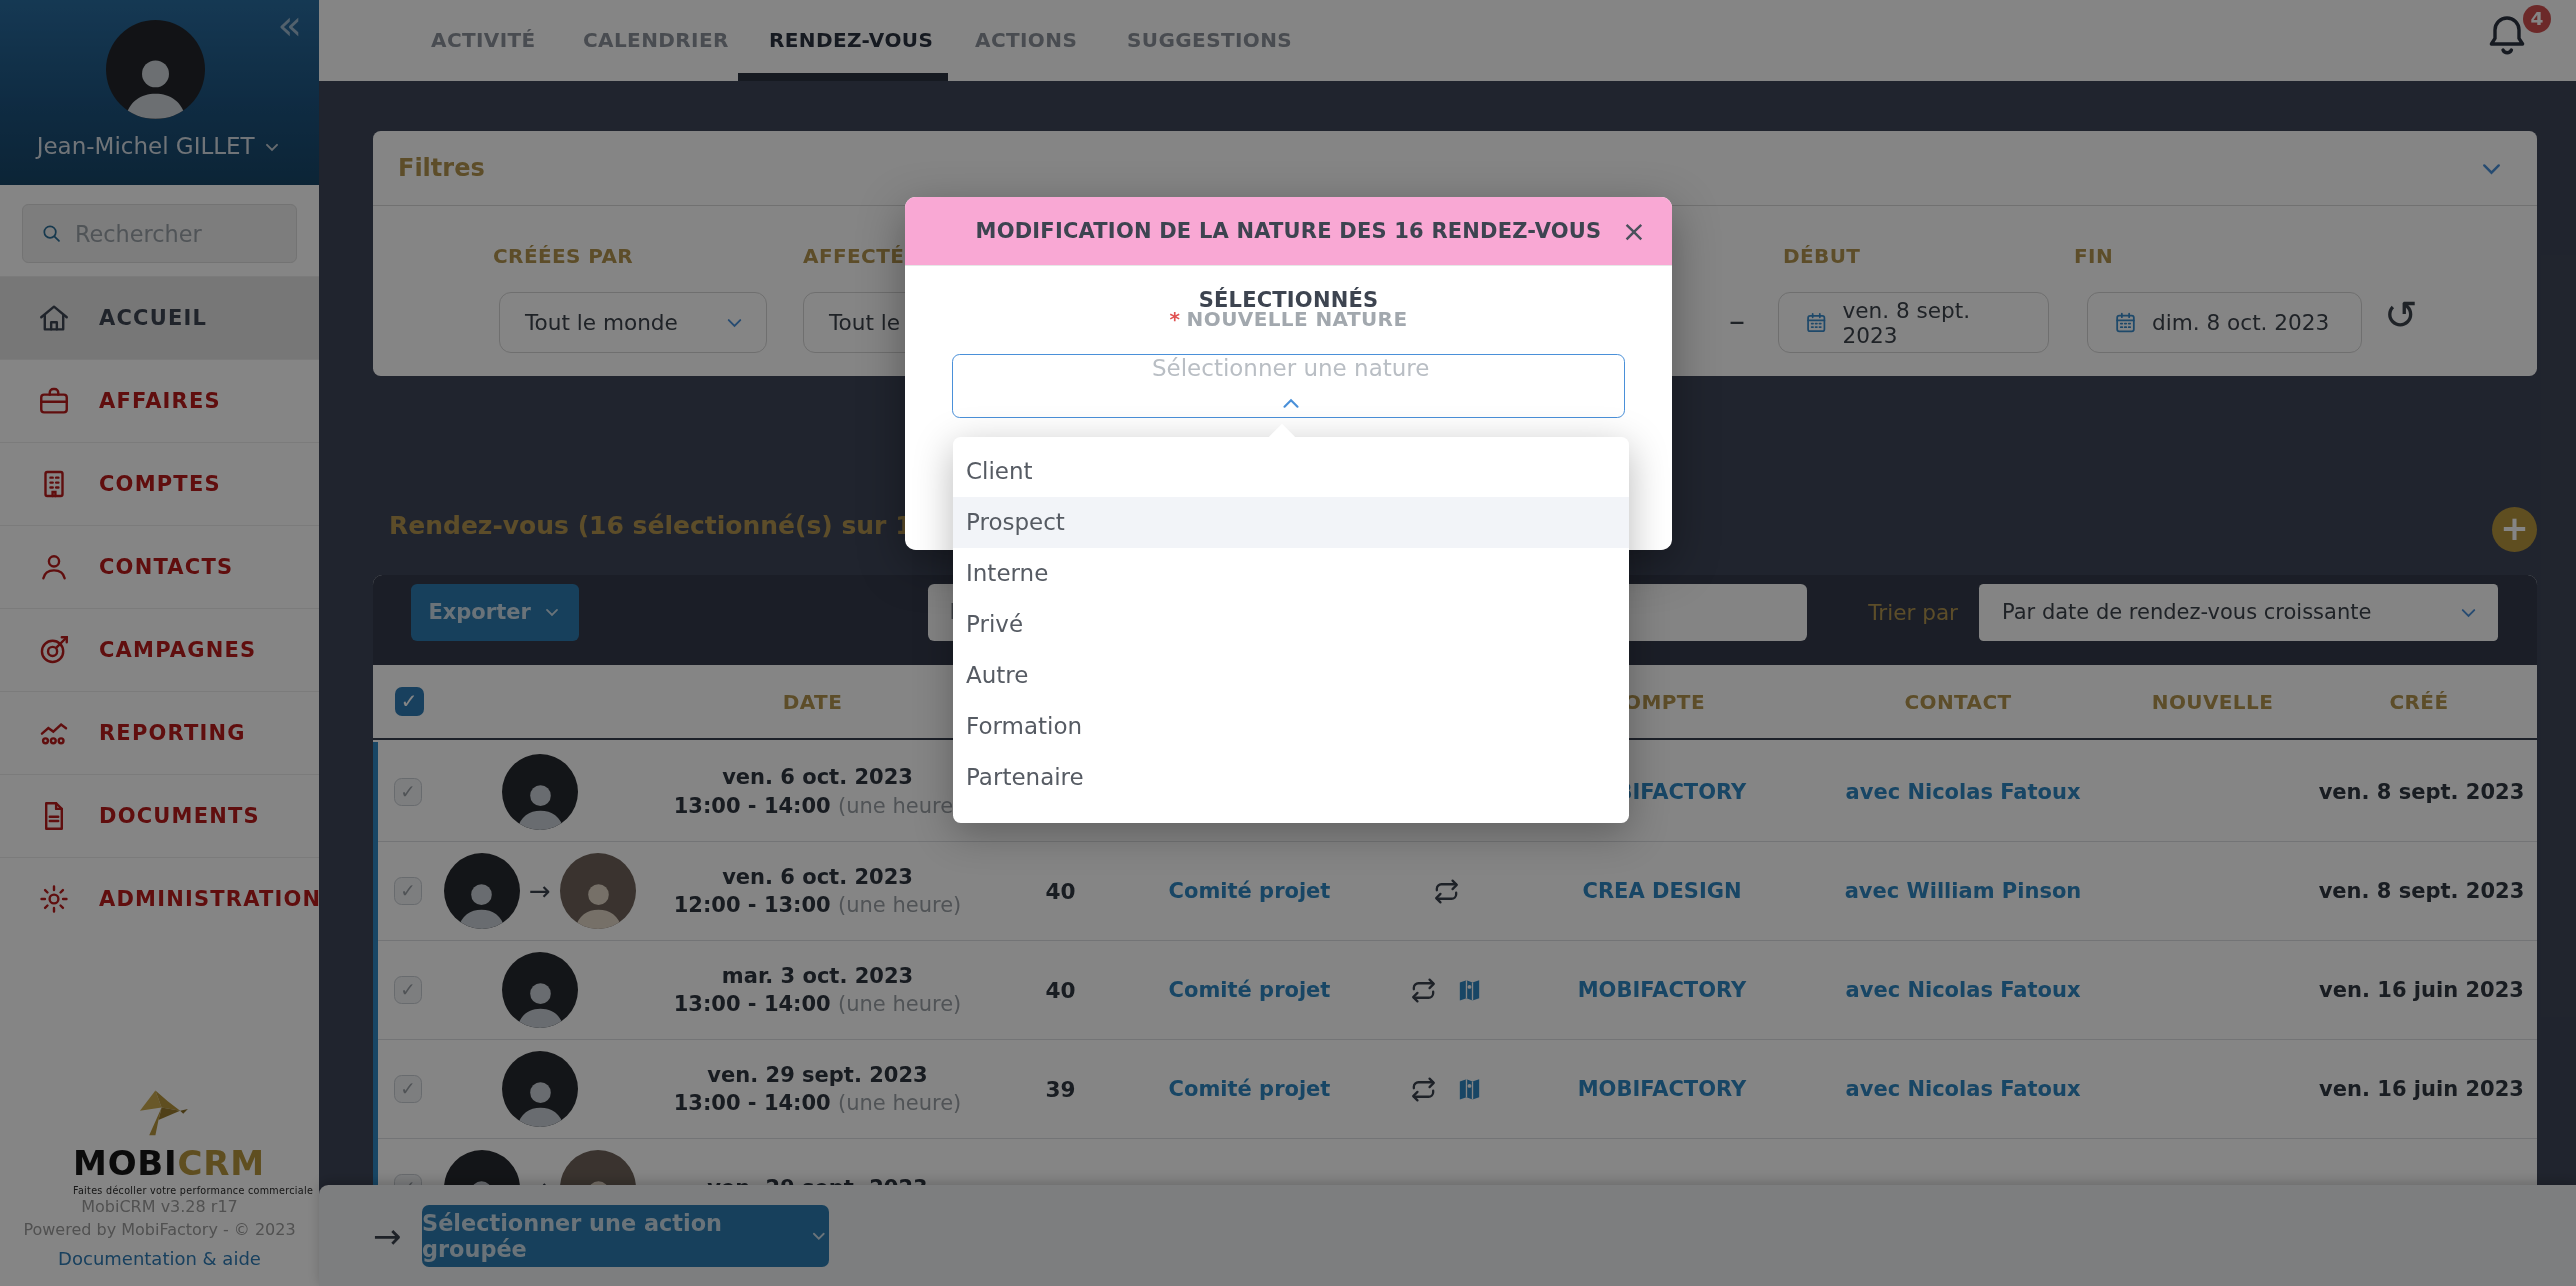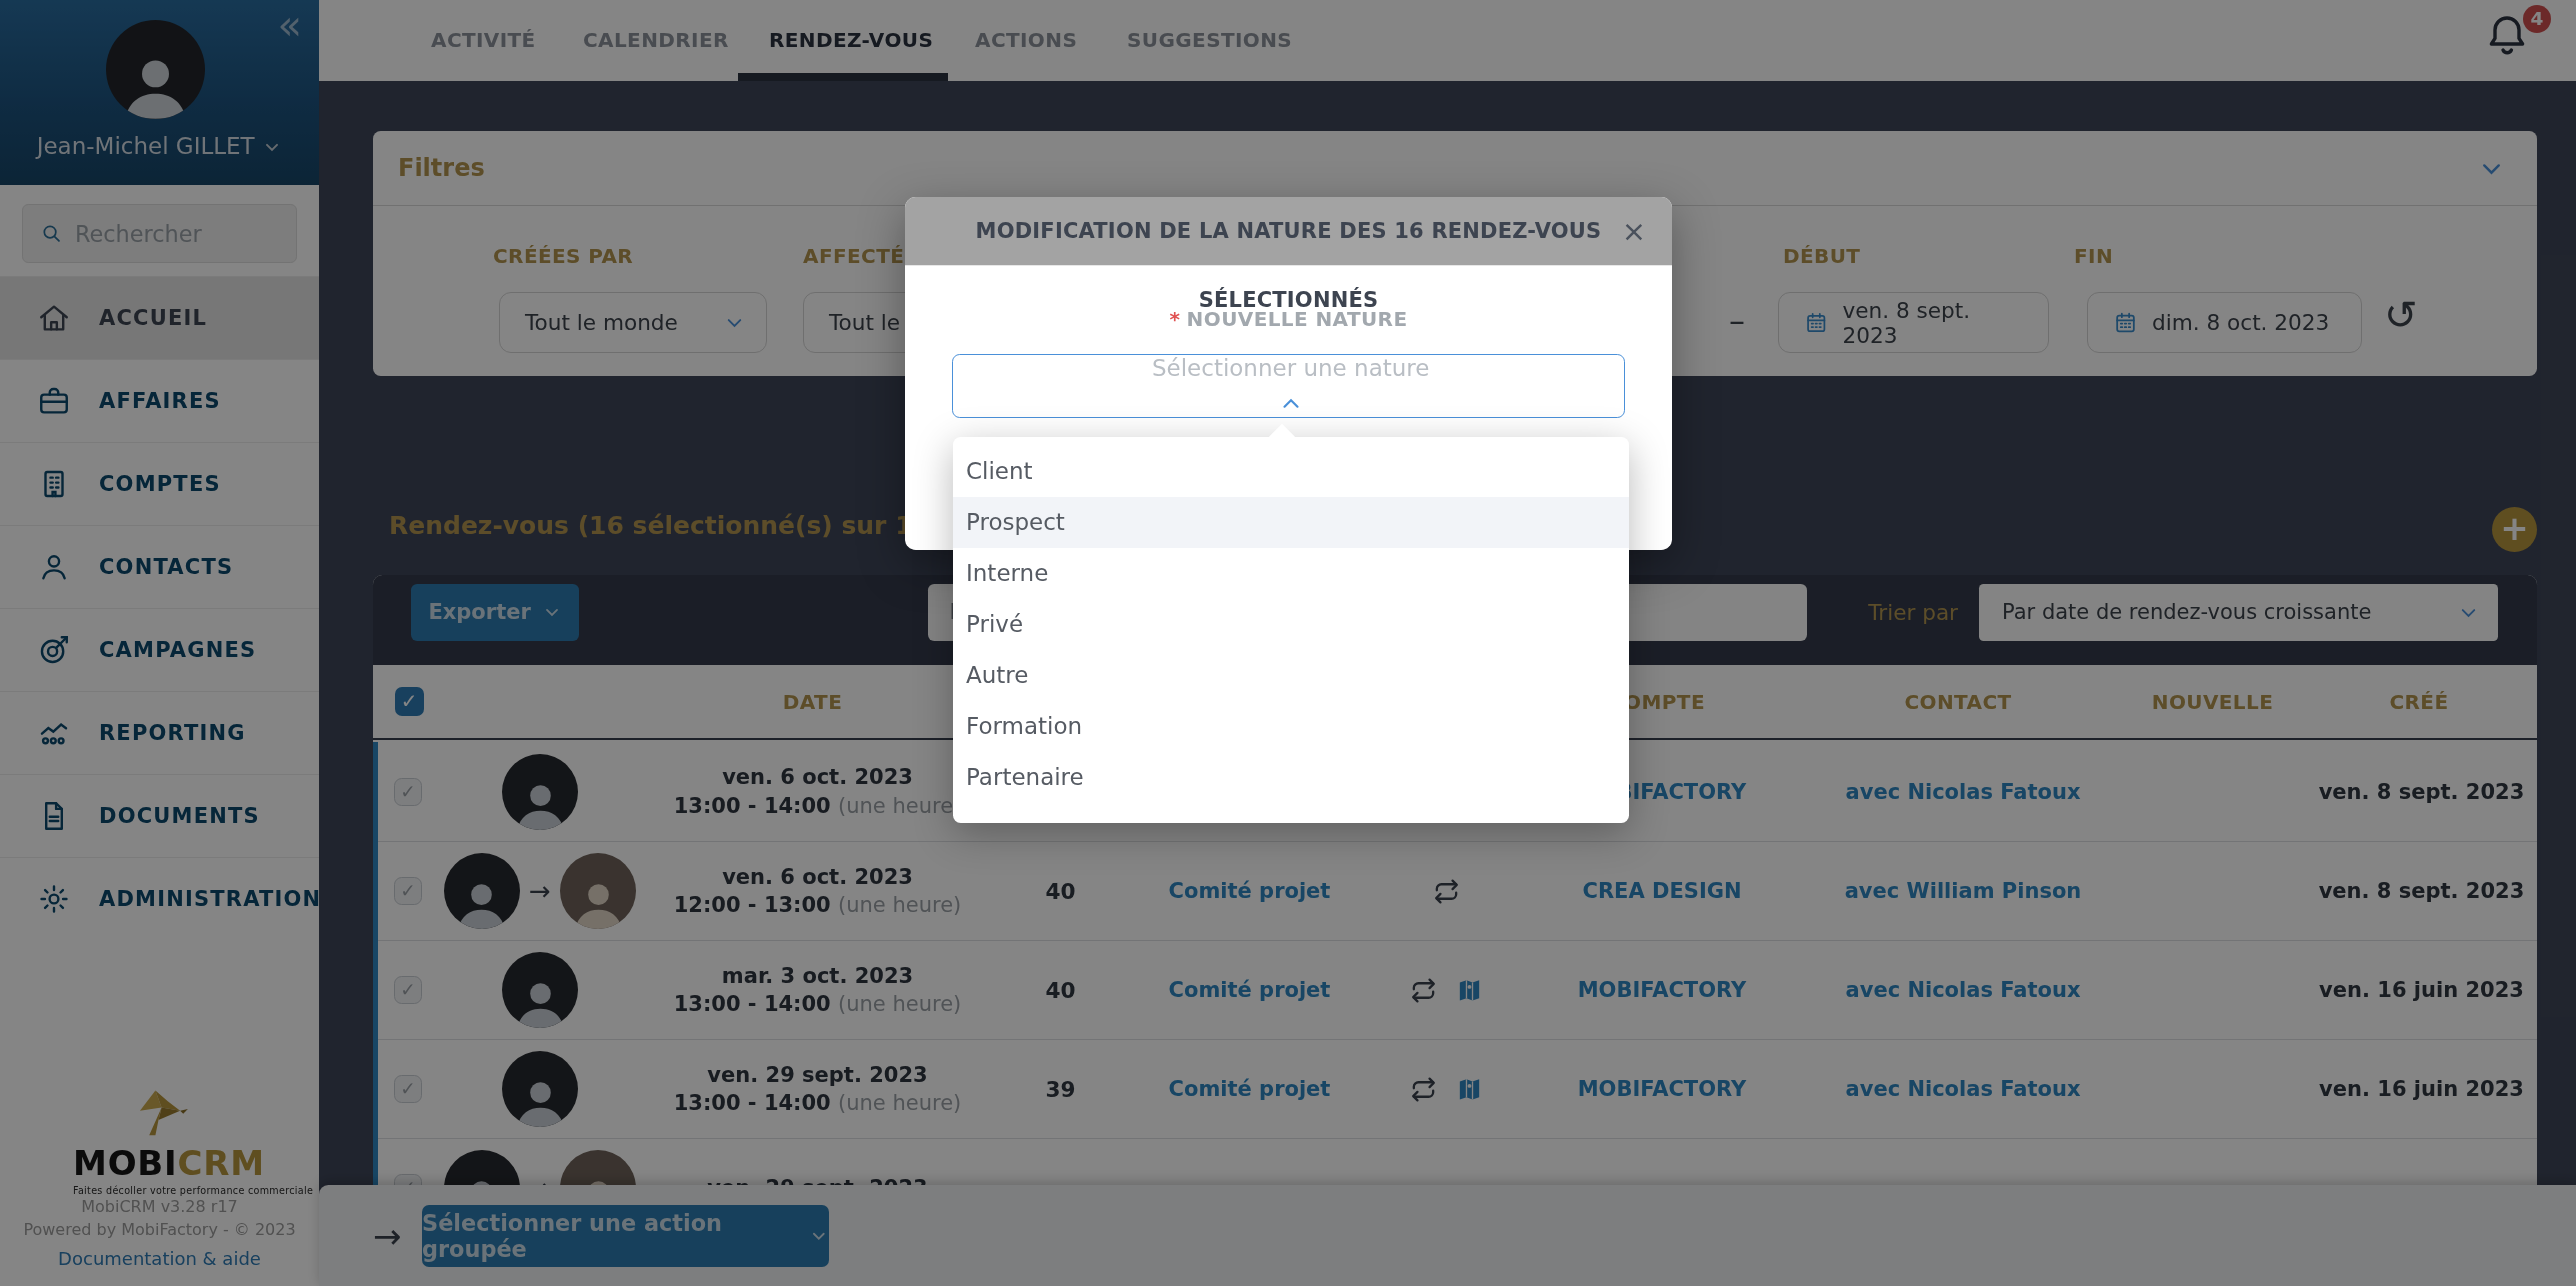--- a/index.html
+++ b/index.html
@@ -13,21 +13,21 @@
   #collapse { position:absolute; right:17px; top:4.6px; font-size:40px; color:rgba(255,255,255,.55); line-height:1; cursor:pointer; }
   #avatar-main { position:absolute; left:106px; top:20px; width:99px; height:99px; border-radius:50%;
     background:#23262b; overflow:hidden; display:flex; align-items:flex-end; justify-content:center; }
   #user-row { position:absolute; left:0; top:133px; width:100%; text-align:center; color:#d7dee6; font-size:23px; }
   #user-row svg { vertical-align:-3.1px; margin-left:7.7px; }
   #side-search { position:absolute; left:21.6px; top:204px; width:275px; height:59px; background:#efefef;
     border:0.8px solid #dddddd; border-radius:6.2px; display:flex; align-items:center; padding:0 17px; gap:12.3px; }
   #side-search .ph { color:#9aa1a8; font-size:22.4px; }
   #menu { position:absolute; left:0; top:276px; width:319px; }
   .mitem { height:83px; display:flex; align-items:center; gap:28px; padding-left:37px;
-    border-top:0.8px solid #ececec; color:#0c4a6e; font-size:21px; font-weight:700; letter-spacing:1.2px; cursor:pointer; background:#fff; }
+    border-top:0.8px solid #ececec; color:#b91c1c; font-size:21px; font-weight:700; letter-spacing:1.2px; cursor:pointer; background:#fff; }
   .mitem.active { background:#e4e4e4; color:#3e4654; }
   .mitem svg { flex:0 0 auto; }
   #logo-box { position:absolute; left:73px; top:1089px; width:171px; text-align:center; }
   #brand { font-size:34px; font-weight:800; letter-spacing:0.8px; }
   #brand .mobi { color:#161616; } #brand .crm { color:#b7963e; }
   #tagline { font-size:9.6px; color:#2c2c2c; letter-spacing:0.3px; margin-top:1.5px; white-space:nowrap; }
   #version { position:absolute; left:0; top:1195px; width:319px; text-align:center; color:#9b9b9b; font-size:16px; line-height:23px; }
   #docs-link { position:absolute; left:0; top:1248px; width:319px; text-align:center; color:#2e7bb5; font-size:18px; cursor:pointer; }
 
   
@@ -99,21 +99,21 @@
   #bottom-bar { position:absolute; left:319px; top:1185px; width:2257px; height:102px; background:#f0f1f3;
     border-radius:9.3px 0 0 0; box-shadow:0 -3.1px 10.8px rgba(0,0,0,.18); z-index:3; }
   #bulk-arrow { position:absolute; left:54px; top:0; height:102px; line-height:102px; font-size:34px; color:#3a414d; cursor:pointer; }
   #bulk-btn { position:absolute; left:103px; top:20px; width:407px; height:62px; background:#2c7cb0; border-radius:7px;
     color:#ccdde9; font-size:22.4px; font-weight:700; display:flex; align-items:center; justify-content:center; gap:12.3px; cursor:pointer; }
 
   
   #overlay { position:absolute; left:0; top:0; width:2576px; height:1286px; background:rgba(0,0,0,.48); z-index:5; }
   #modal { position:absolute; left:905px; top:197px; width:767px; height:353px; background:#fff; border-radius:10.8px;
     box-shadow:0 14px 46px rgba(0,0,0,.35); z-index:10; }
-  #modal-head { position:absolute; left:0; top:0; width:100%; height:69px; background:#a3a3a3;
+  #modal-head { position:absolute; left:0; top:0; width:100%; height:69px; background:#f9a8d4;
     border-radius:10.8px 10.8px 0 0; border-bottom:0.8px solid #e7e7e7; }
   #modal-title { position:absolute; left:0; top:0; width:100%; height:69px; line-height:69px; text-align:center;
     color:#3d4450; font-size:21px; font-weight:800; letter-spacing:0.2px; }
   #modal-close { position:absolute; right:26px; top:0; height:69px; line-height:68px; font-size:29px; color:#4a515c; cursor:pointer; }
   #modal-label { position:absolute; left:0; top:110px; width:100%; text-align:center; font-size:20px; font-weight:700;
     letter-spacing:0.4px; color:#a2a8ae; }
   #modal-label .req { color:#e05252; margin-right:6.2px; }
   #nature-select { position:absolute; left:47px; top:157px; width:673px; height:64px; border:1.5px solid #4a90d9; border-radius:7.7px;
     display:flex; align-items:center; padding:0 21.6px 0 26px; cursor:pointer;flex-direction:column; }
   #nature-select .ph { flex:1; color:#b9bec4; font-size:23px; }

